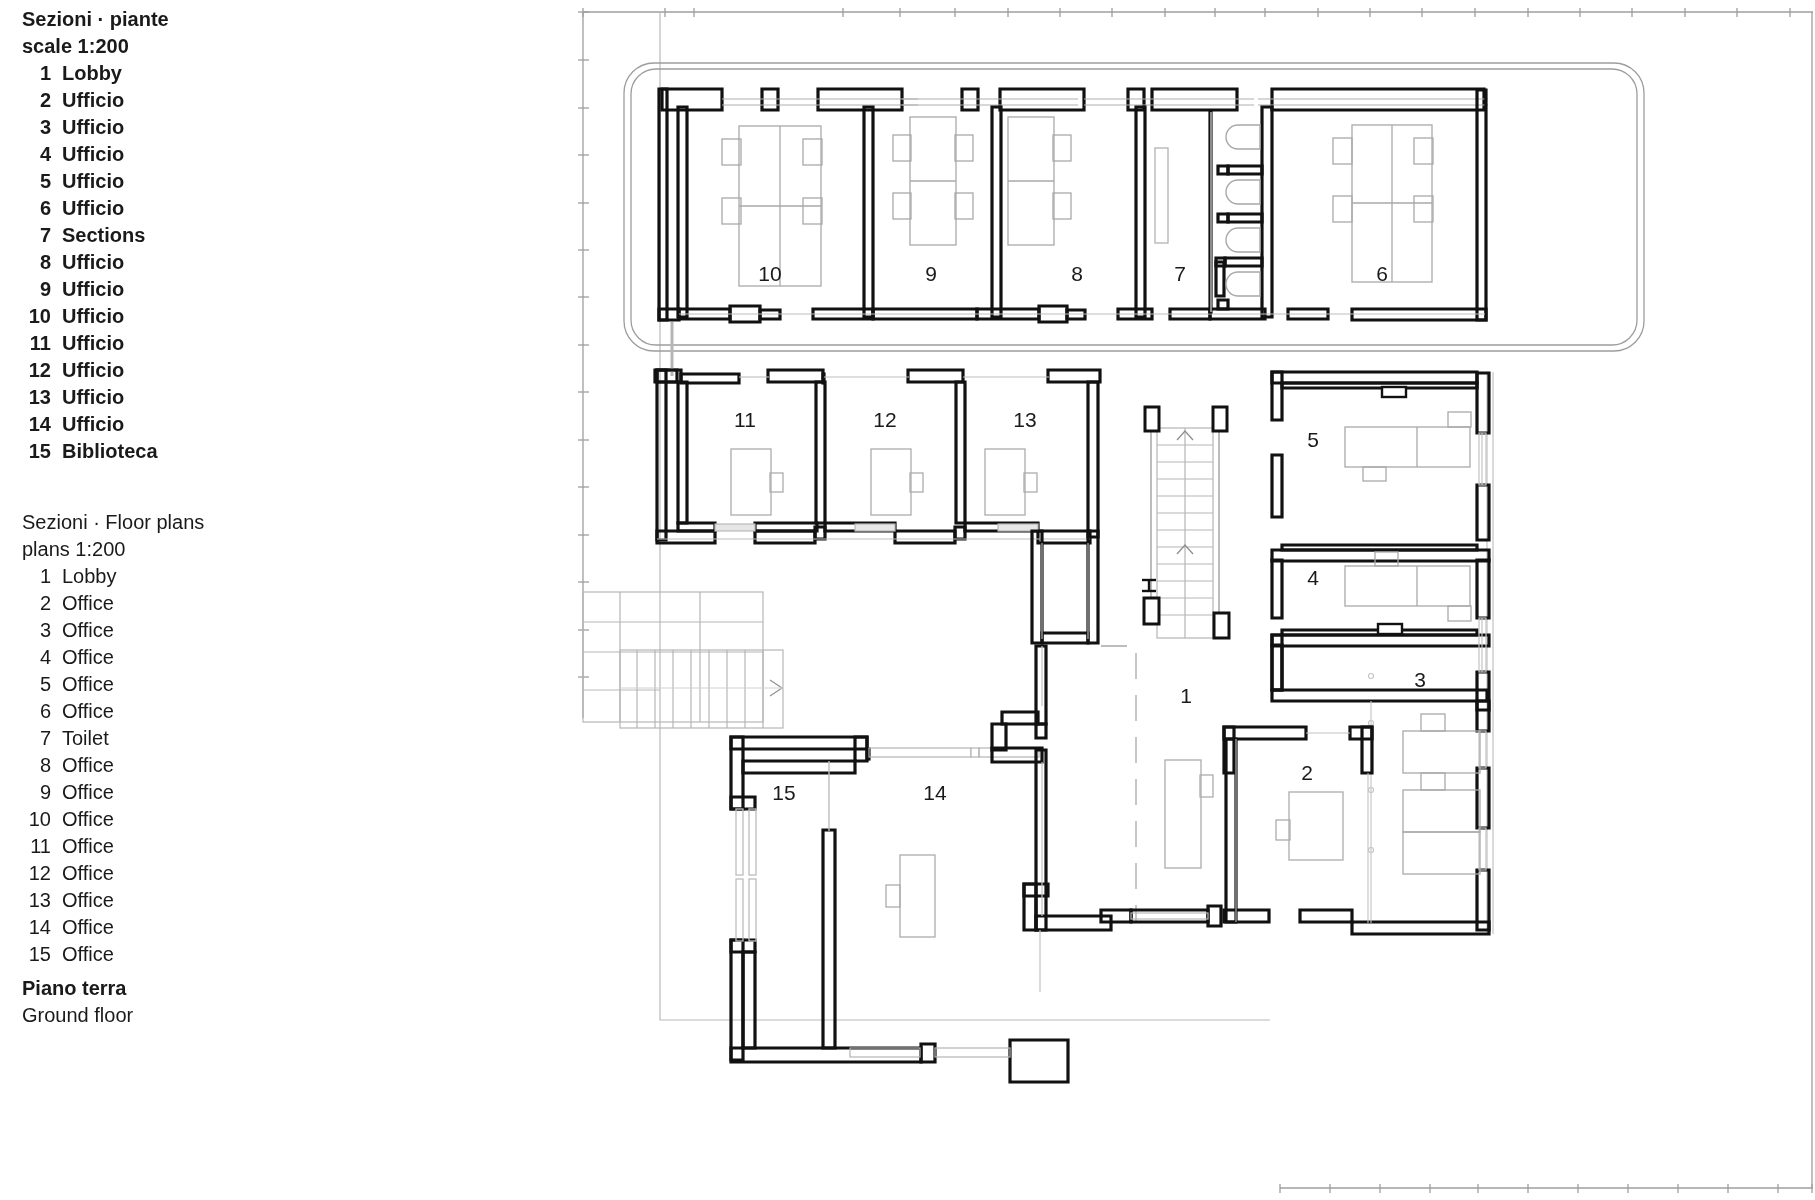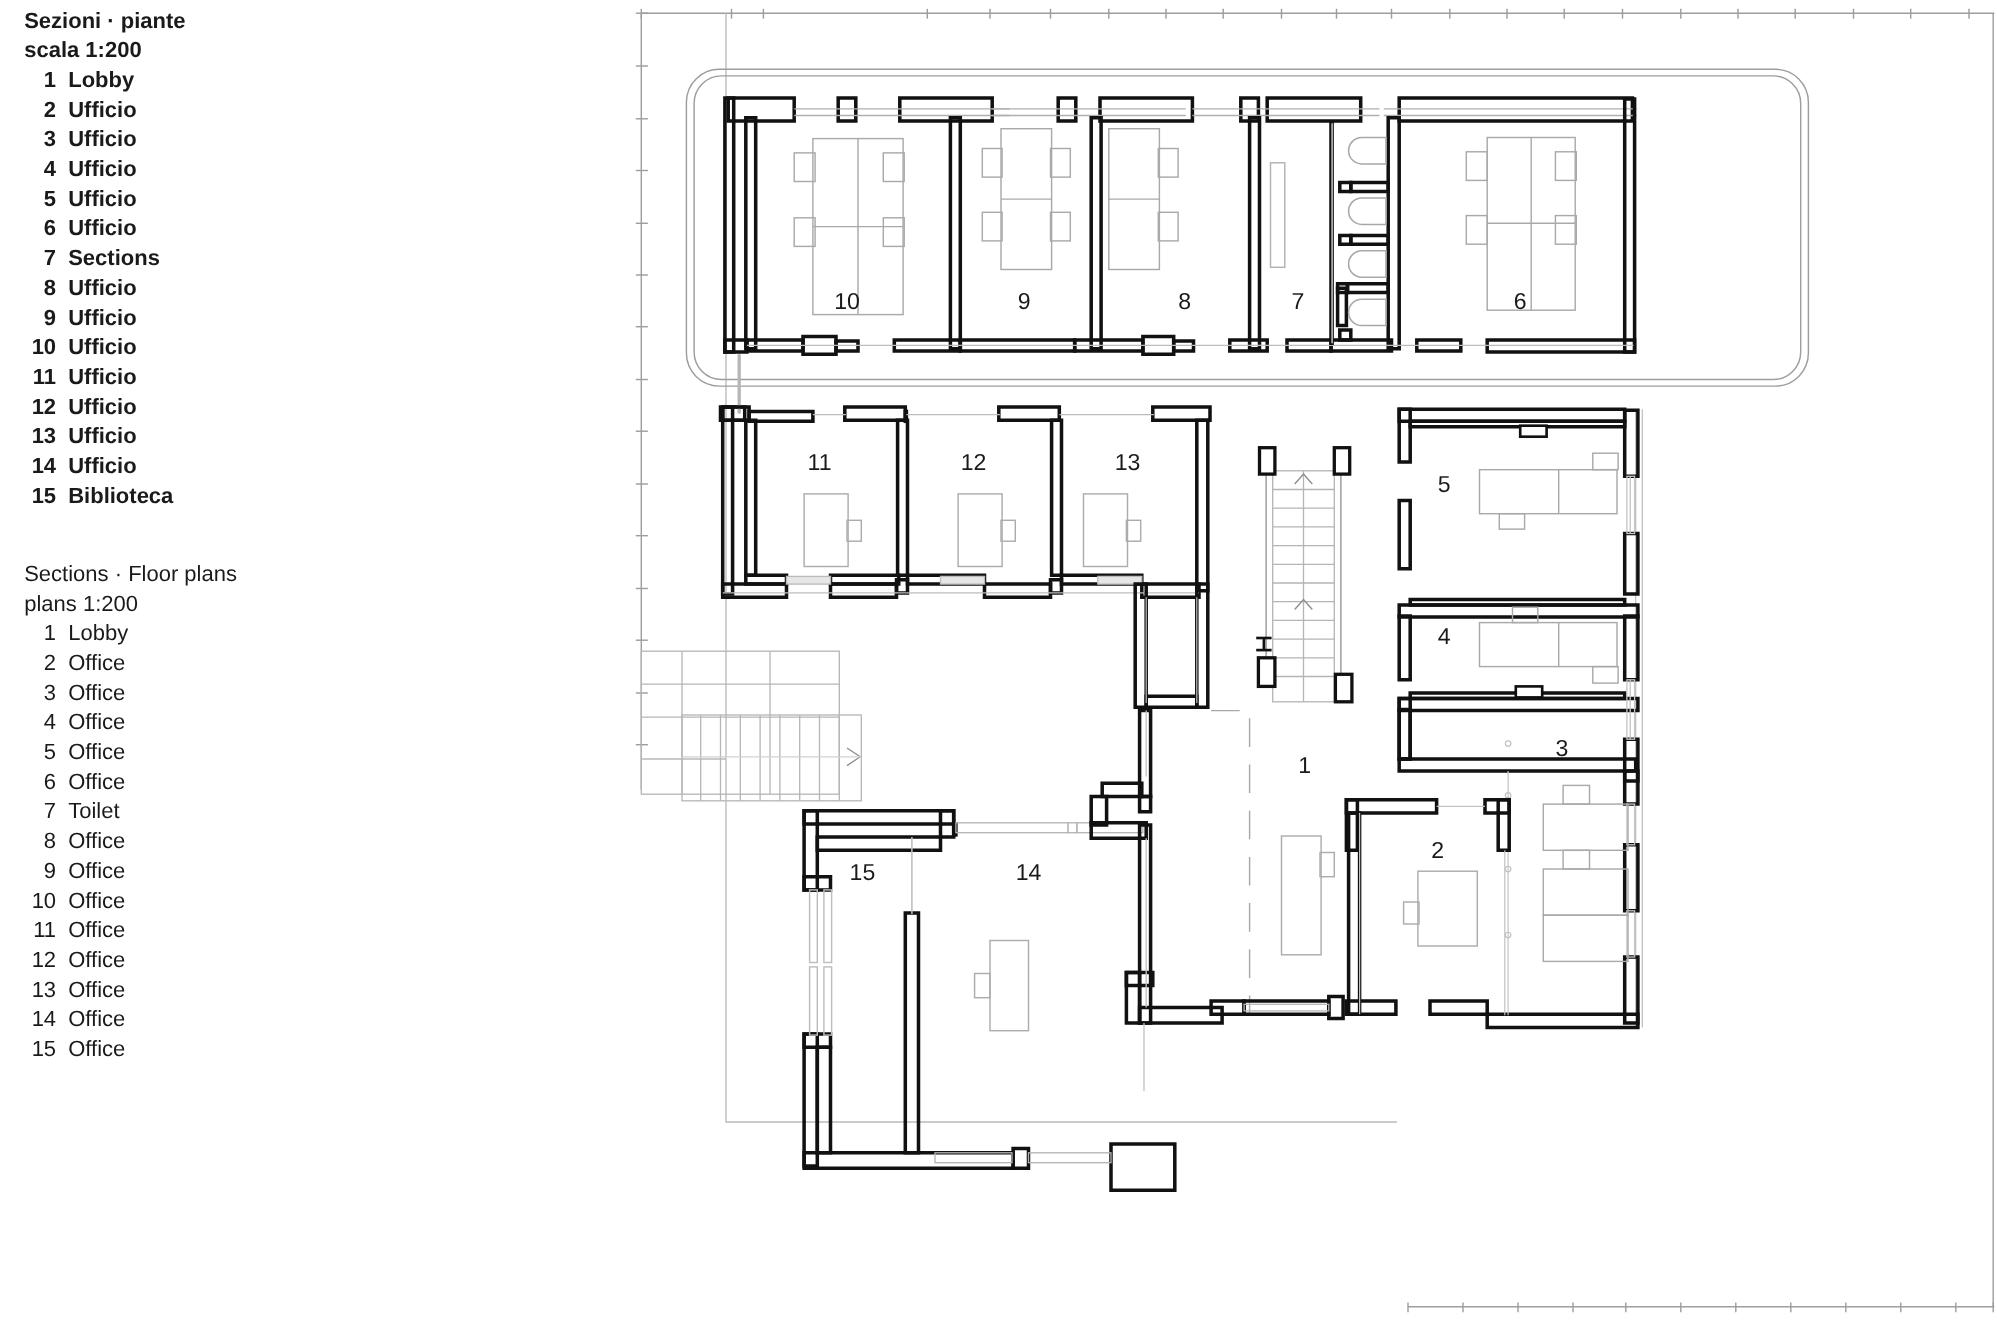--- a/index.html
+++ b/index.html
@@ -79,21 +79,21 @@
 </style>
 </head>
 <body>
 
 <div id="page">
 
 <div id="legend">
 
   <div class="leg-block">
     <div class="leg-title bold">Sezioni · piante</div>
-    <div class="leg-title bold">scala 1:200</div>
+    <div class="leg-title bold">scale 1:200</div>
     <ul class="leg-list bold" id="list-it">
           <li class="leg-row">
             <span class="num">1</span>
             <span class="lbl">Lobby</span>
           </li>
           <li class="leg-row">
             <span class="num">2</span>
             <span class="lbl">Ufficio</span>
           </li>
           <li class="leg-row">
@@ -147,21 +147,21 @@
           <li class="leg-row">
             <span class="num">15</span>
             <span class="lbl">Biblioteca</span>
           </li>
         </ul>
   </div>
 
   <div class="leg-gap"></div>
 
   <div class="leg-block">
-    <div class="leg-title">Sections · Floor plans</div>
+    <div class="leg-title">Sezioni · Floor plans</div>
     <div class="leg-title">plans 1:200</div>
     <ul class="leg-list" id="list-en">
           <li class="leg-row">
             <span class="num">1</span>
             <span class="lbl">Lobby</span>
           </li>
           <li class="leg-row">
             <span class="num">2</span>
             <span class="lbl">Office</span>
           </li>
@@ -215,20 +215,24 @@
           </li>
           <li class="leg-row">
             <span class="num">15</span>
             <span class="lbl">Office</span>
           </li>
         </ul>
   </div>
 
 </div>
 
+<div id="caption">
+  <div class="cap-it">Piano terra</div>
+  <div class="cap-en">Ground floor</div>
+</div>
 
 <div id="drawing">
 <svg width="1815" height="1200" viewBox="0 0 1815 1200" xmlns="http://www.w3.org/2000/svg">
   <defs>
     <g id="toiletfix">
       <path d="M0,0 h26 v26 h-26 a13,13 0 0 1 0,-26 z" fill="none" stroke="#a8a8a8" stroke-width="1.4"></path>
     </g>
   </defs>
 
   <g stroke="#9e9e9e" stroke-width="1.3" fill="none">

